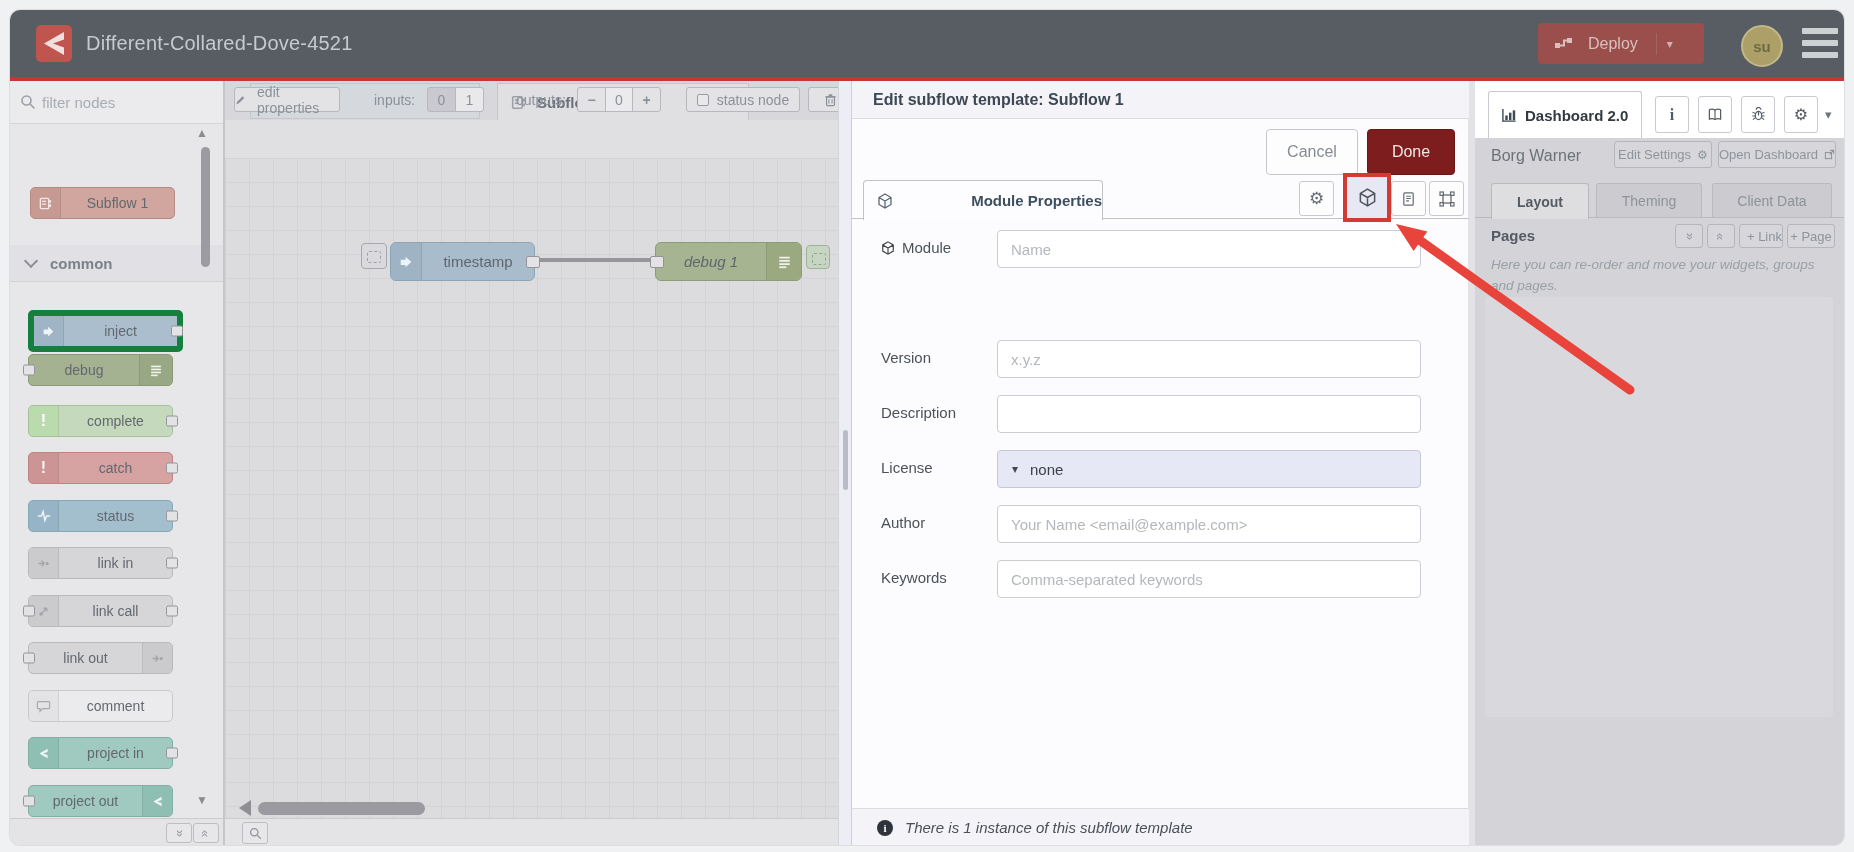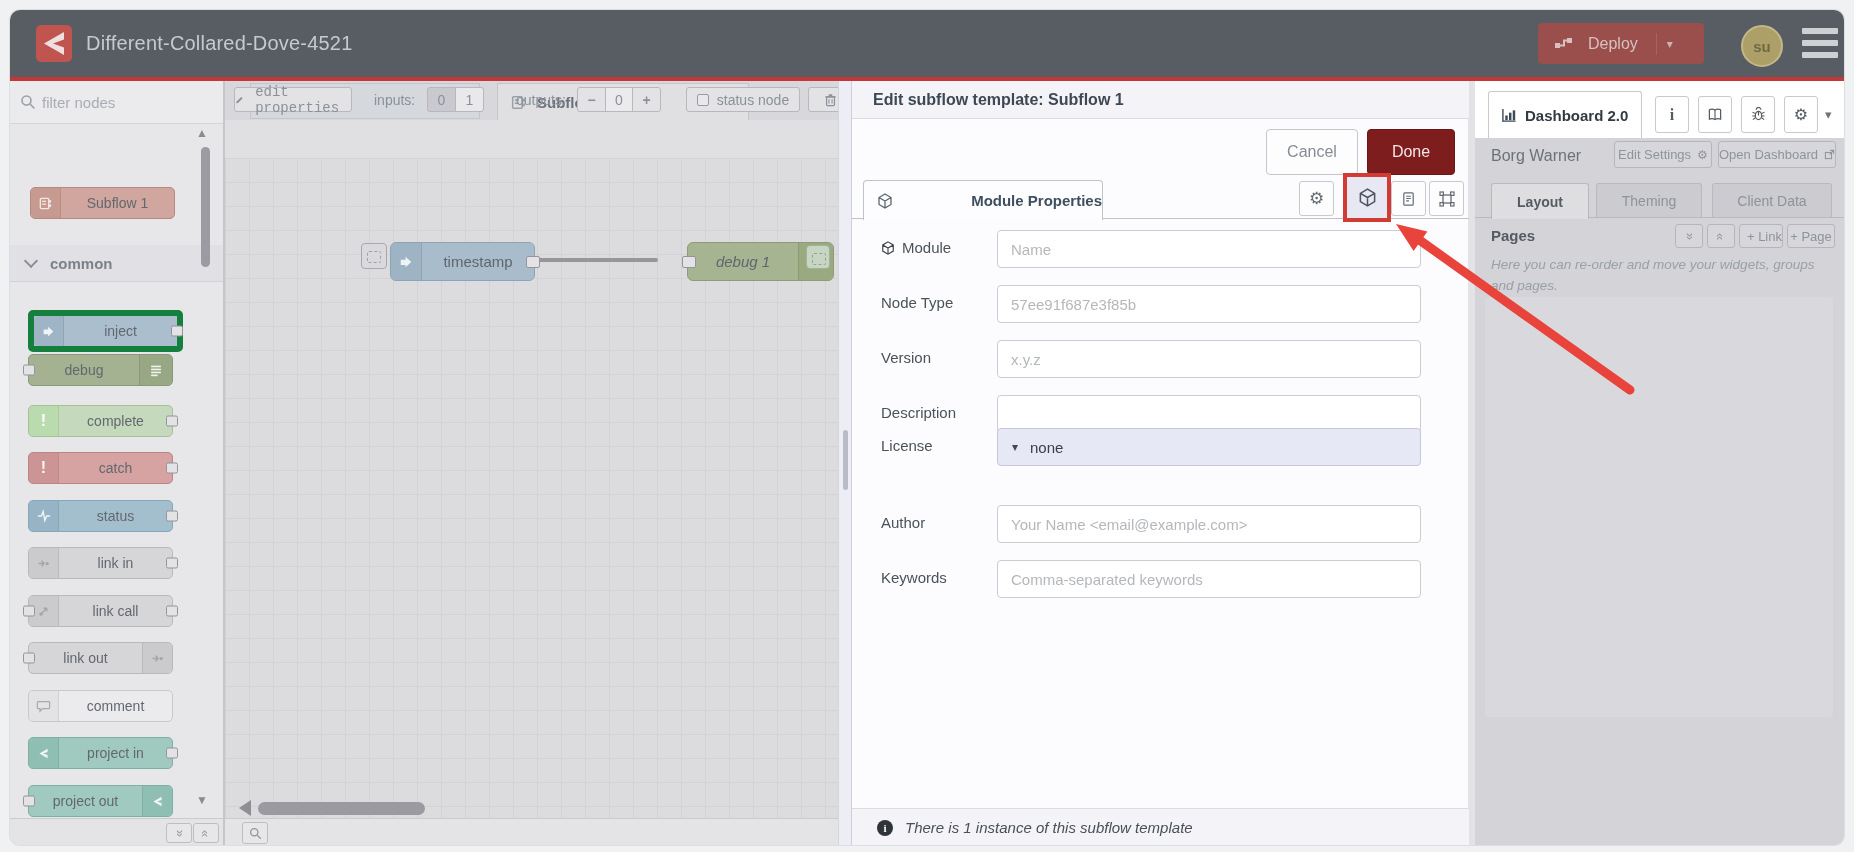--- a/index.html
+++ b/index.html
@@ -66,21 +66,21 @@
   .tb-btn{position:absolute;top:6px;height:25px;border:1px solid #b7b7bd;border-radius:3px;background:#e3e3e6;
           color:#8b9199;font-size:14px;display:flex;align-items:center;justify-content:center;cursor:pointer;box-sizing:border-box;}
   .tb-lbl{position:absolute;top:11px;font-size:14px;color:#8b9199;}
   #canvas{position:absolute;left:215px;top:77px;width:613px;height:660px;background:#dcdcdf;
           background-image:linear-gradient(#d2d2d7 1px,transparent 1px),linear-gradient(90deg,#d2d2d7 1px,transparent 1px);
           background-size:24px 24px;}
   .stub{position:absolute;border-radius:4px;box-sizing:border-box;}
   .stub .dash{position:absolute;left:5px;top:7px;width:12px;height:10px;border:1px dashed #a0a0a6;border-radius:2px;}
   #cnode-inject{position:absolute;left:380px;top:161px;width:143px;height:37px;background:#a9bccb;border:1px solid #8da4b6;
                 border-radius:6px;display:flex;align-items:center;cursor:pointer;}
-  #cnode-debug{position:absolute;left:677px;top:161px;width:145px;height:37px;background:#a6b491;border:1px solid #8c9c77;
+  #cnode-debug{position:absolute;left:645px;top:161px;width:145px;height:37px;background:#a6b491;border:1px solid #8c9c77;
                border-radius:6px;display:flex;align-items:center;cursor:pointer;}
   .cn-label{flex:1;text-align:center;font-size:15px;color:#5f666e;}
   #wire{position:absolute;left:523px;top:177px;width:125px;height:4px;background:#95959a;border-radius:2px;}
   #hscroll-arrow{position:absolute;left:229px;top:719px;width:0;height:0;border-top:8px solid transparent;
                  border-bottom:8px solid transparent;border-right:12px solid #8e8e94;cursor:pointer;}
   #hscroll-bar{position:absolute;left:248px;top:721px;width:167px;height:13px;background:#9a9aa0;border-radius:7px;cursor:pointer;}
   #cv-footer{position:absolute;left:215px;top:737px;width:613px;height:27px;background:#e4e4e7;border-top:1px solid #cbcbcf;}
 
   
   #tray-strip{position:absolute;left:828px;top:0;width:13px;height:764px;background:#edeef5;border-left:1px solid #d4d4da;z-index:20;}
@@ -328,21 +328,21 @@
             <rect x="11" y="4.5" width="3" height="2.6" fill="#9aa0a8"></rect>
             <rect x="11" y="9" width="3" height="2.6" fill="#9aa0a8"></rect>
             <rect x="4.5" y="5" width="4" height="1.4" fill="#9aa0a8"></rect>
             <rect x="4.5" y="8" width="4" height="1.4" fill="#9aa0a8"></rect>
           </svg>
       <span class="tl">Subflow 1</span>
       <span class="tabdot" style="right:12px;"></span>
     </div>
 
     <div id="toolbar"></div>
-    <div class="tb-btn" style="left:224px;width:118px;gap:11px;font-family:Liberation Mono, monospace;">
+    <div class="tb-btn" style="left:224px;width:106px;gap:11px;">
       <svg width="12" height="12" viewBox="0 0 16 16">
             <path d="M2 14 l1.2-3.6 L11 2.6 l2.4 2.4 L5.6 12.8 Z" fill="#8b9199"></path>
           </svg>
       <span>edit properties</span>
     </div>
     <span class="tb-lbl" style="left:364px;">inputs:</span>
     <div class="tb-btn" style="left:417px;width:29px;background:#c9c9cf;border-radius:3px 0 0 3px;">
           <span>0</span>
         </div>
     <div class="tb-btn" style="left:445px;width:29px;background:#e9e9eb;border-radius:0 3px 3px 0;">
@@ -465,39 +465,33 @@
 
       <div class="frow" style="top:149px;">
         <span class="flabel">
           <svg width="14" height="14" viewBox="0 0 16 16">
                 <path d="M8 1 L14 4.5 V11.5 L8 15 L2 11.5 V4.5 Z M2 4.5 L8 8 L14 4.5 M8 8 V15" fill="none" stroke="#3b4046" stroke-width="1.3"></path>
               </svg>
           <span>Module</span>
         </span>
         <input class="finput" placeholder="Name" style="">
       </div>
-      <div class="frow" style="top:204px;">
-        <span class="flabel">
-              <span>Node Type</span>
-            </span>
-        <input class="finput" placeholder="57ee91f687e3f85b" style="">
-      </div>
       <div class="frow" style="top:259px;">
         <span class="flabel">
               <span>Version</span>
             </span>
         <input class="finput" placeholder="x.y.z" style="">
       </div>
       <div class="frow" style="top:314px;">
         <span class="flabel">
               <span>Description</span>
             </span>
         <input class="finput" placeholder="" style="">
       </div>
-      <div class="frow" style="top:347px;">
+      <div class="frow" style="top:369px;">
         <span class="flabel">
               <span>License</span>
             </span>
         <div id="license-select">
           <span class="car">▾</span>
           <span class="lv">none</span>
         </div>
       </div>
       <div class="frow" style="top:424px;">
         <span class="flabel">

